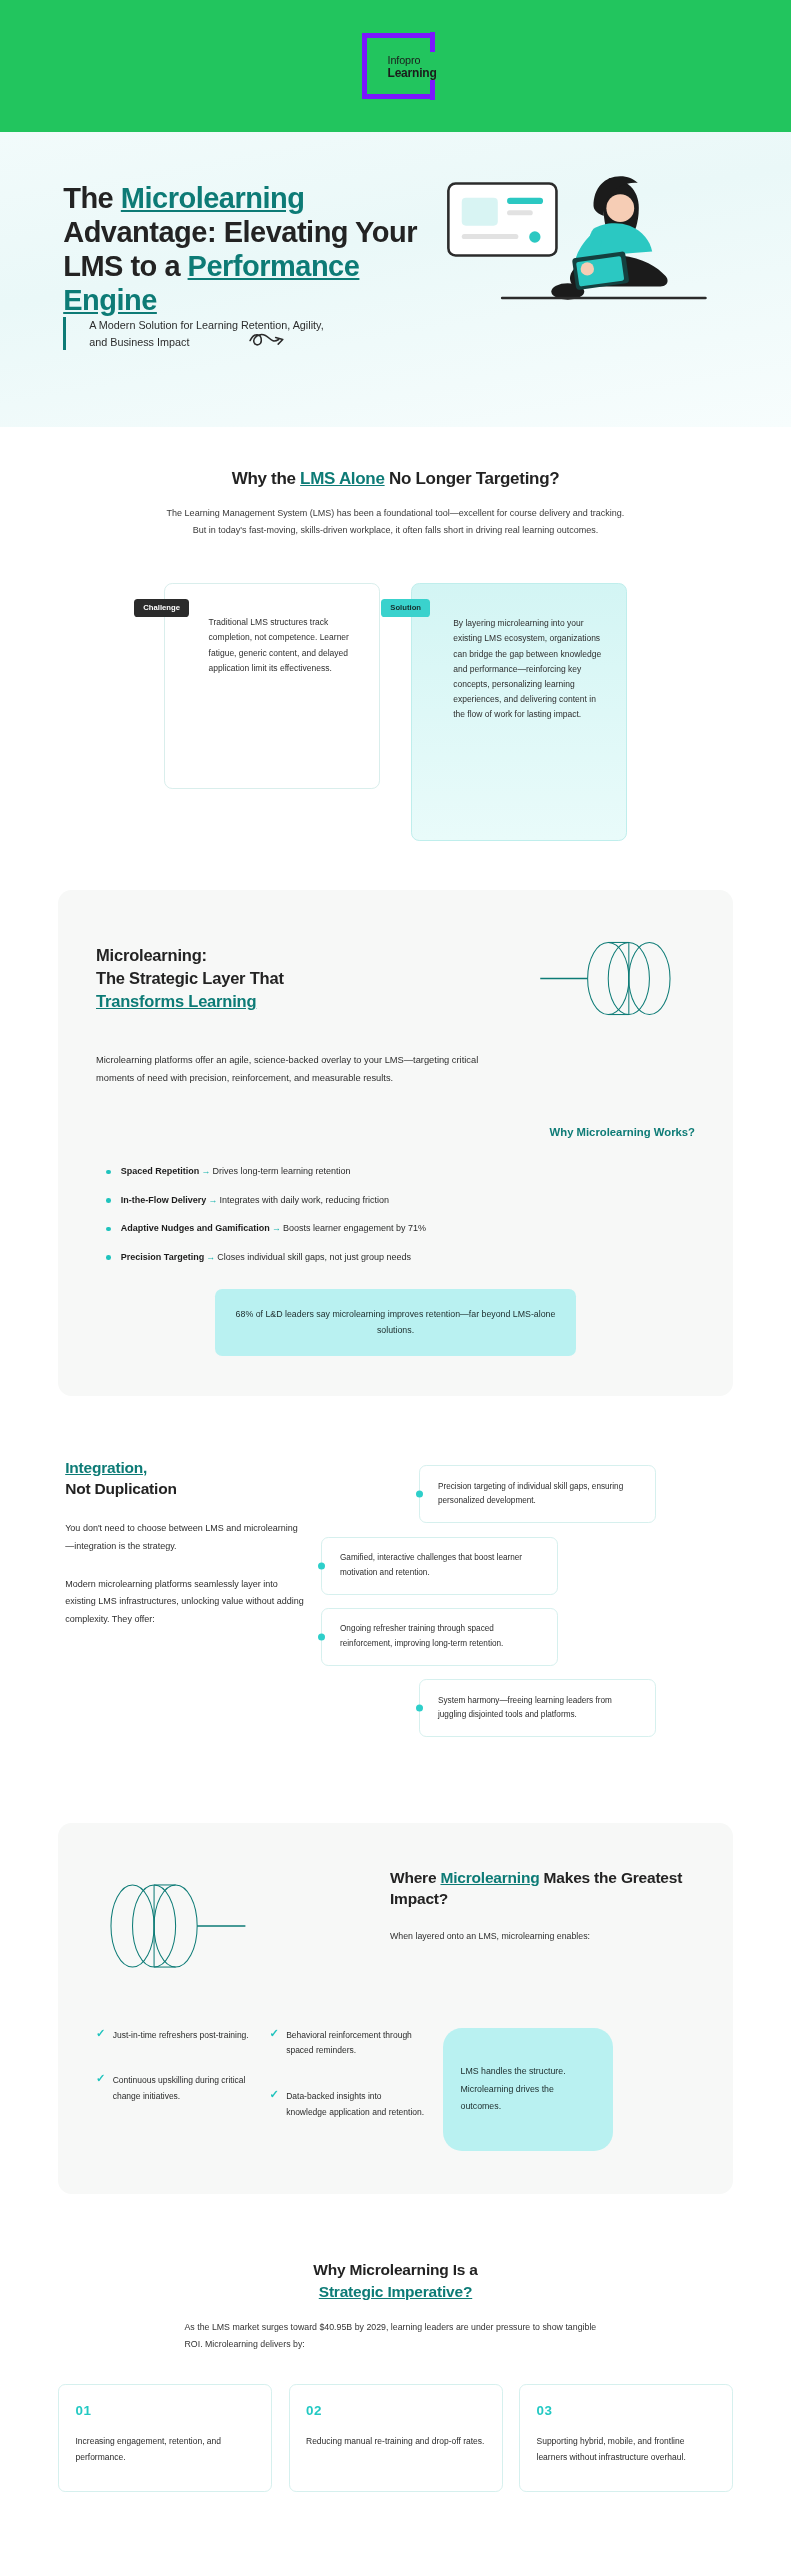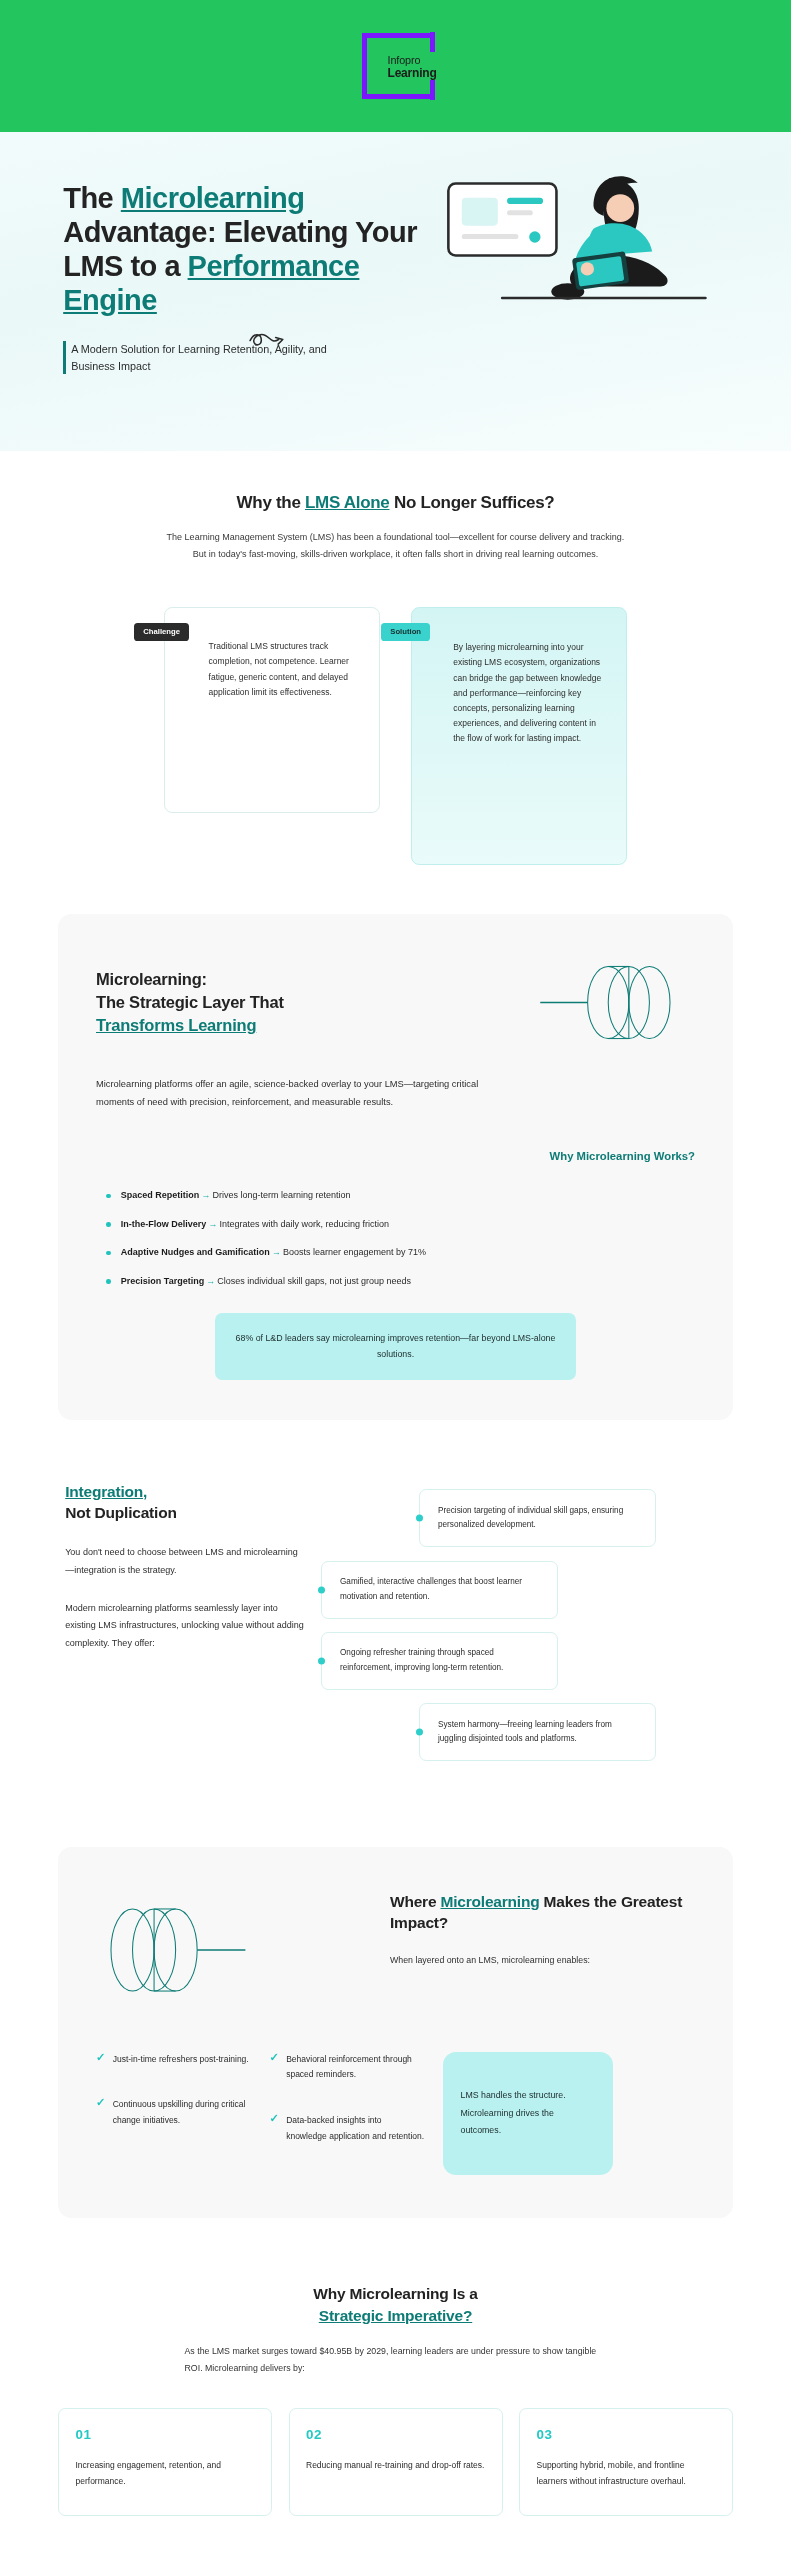--- a/index.html
+++ b/index.html
@@ -39,23 +39,22 @@
     background: linear-gradient(170deg,#f2fbfb 0%, #eaf8f8 40%, #f7fdfd 100%);
     padding: 31px 0 77px 0;
     overflow: hidden;
   }
   .hero-inner { width: 675px; margin: 0 auto; display: flex; align-items: flex-start; gap: 10.3px; }
   .hero-left { width: 371px; padding-left: 5.2px; padding-top: 17.5px; }
   h1.hero-title {
     font-size: 29px; line-height: 1.18; font-weight: 800; letter-spacing: -0.5px; color:#232323;
   }
   .hero-sub {
-    margin-top: 24px;
     border-left: 3.1px solid #0d7b76;
-    padding-left: 5px;
+    padding-left: 23px;
     font-size: 10.8px; line-height: 1.52; color:#2c2c2c; max-width: 268px;
   }
   .hero-art { position: relative; width: 273px; height: 175px; margin-top: 5.2px; }
   .doodle { position: absolute; left: 247px; top: 193px; width:46px; height:26px; }
 
   
   .sec-title { text-align: center; font-size: 17px; font-weight: 800; letter-spacing:-0.3px; color:#232323; }
   .sec-lead { text-align:center; font-size: 9px; line-height: 1.92; color:#3a3a3a; max-width: 464px; margin: 15.5px auto 0; }
 
   
@@ -114,21 +113,21 @@
   .impact-head { display:flex; gap: 26px; }
   .impact-art { width: 268px; height: 118px; }
   h2.impact-title { font-size: 15.5px; font-weight: 800; line-height: 1.4; letter-spacing:-0.2px; }
   .impact-sub { margin-top: 17.5px; font-size: 8.8px; line-height: 1.85; color:#2f2f2f; }
   .impact-grid { margin-top: 43px; display:flex; gap: 18.5px; align-items:flex-start; }
   .impact-col { width: 155px; }
   .ichk { display:flex; gap: 7.2px; margin-bottom: 30px; }
   .ichk .ck { color:#1fc3bd; font-size: 11.3px; line-height: 1; font-weight: 700; flex:0 0 auto; }
   .ichk span.t { font-size: 8.5px; line-height: 1.85; color:#2b2b2b; }
   .lms-box {
-    width: 170px; align-self: stretch; background:#b9f1f1; border-radius: 13px; padding: 23px 17.5px;
+    width: 170px; align-self: stretch; background:#b9f1f1; border-radius: 19px; padding: 23px 17.5px;
     font-size: 8.8px; line-height: 1.95; color:#1c2b2b; display:flex; align-items:center;
   }
 
   
   .imper { width: 675px; margin: 65px auto 0; }
   .imper h2 { text-align:center; font-size: 15.5px; font-weight: 800; line-height: 1.42; letter-spacing:-0.2px; }
   .imper .lead { text-align:left; margin: 16.5px auto 0; max-width: 422px; font-size: 8.8px; line-height: 1.92; color:#333; }
   .num-row { margin-top: 31px; display:flex; gap: 16.5px; }
   .num-card { flex:1; border:0.5px solid #d6f0ee; border-radius: 7.2px; background:#fff; padding: 18.5px 16.5px 23px; min-height: 108px; }
   .num-card .n { font-size: 13.4px; font-weight: 800; color:#22c9c3; letter-spacing: 0.5px; }
@@ -196,21 +195,21 @@
     <div class="doodle">
       <svg width="46" height="26" viewBox="0 0 90 50" fill="none">
         <path d="M6 30c8-16 22-14 22 0 0 8-10 12-14 4-4-9 10-20 22-14 10 5 12 16 26 8" stroke="#2b2b2b" stroke-width="3" fill="none" stroke-linecap="round"></path>
         <path d="M56 24l14 4-9 9" stroke="#2b2b2b" stroke-width="3" fill="none" stroke-linecap="round" stroke-linejoin="round"></path>
       </svg>
     </div>
   </div>
 
   <div class="cs-band">
     <div class="sec-title">
-      <span>Why the </span><span class="teal">LMS Alone</span><span> No Longer Suffices?</span>
+      <span>Why the </span><span class="teal">LMS Alone</span><span> No Longer Targeting?</span>
     </div>
     <p class="sec-lead">The Learning Management System (LMS) has been a foundational tool—excellent for course delivery and tracking. But in today's fast-moving, skills-driven workplace, it often falls short in driving real learning outcomes.</p>
 
     <div class="cs-row">
       <div class="cs-card card-challenge">
         <span class="tag">Challenge</span>
         <p>Traditional LMS structures track completion, not competence. Learner fatigue, generic content, and delayed application limit its effectiveness.</p>
       </div>
       <div class="cs-card card-solution">
         <span class="tag">Solution</span>

